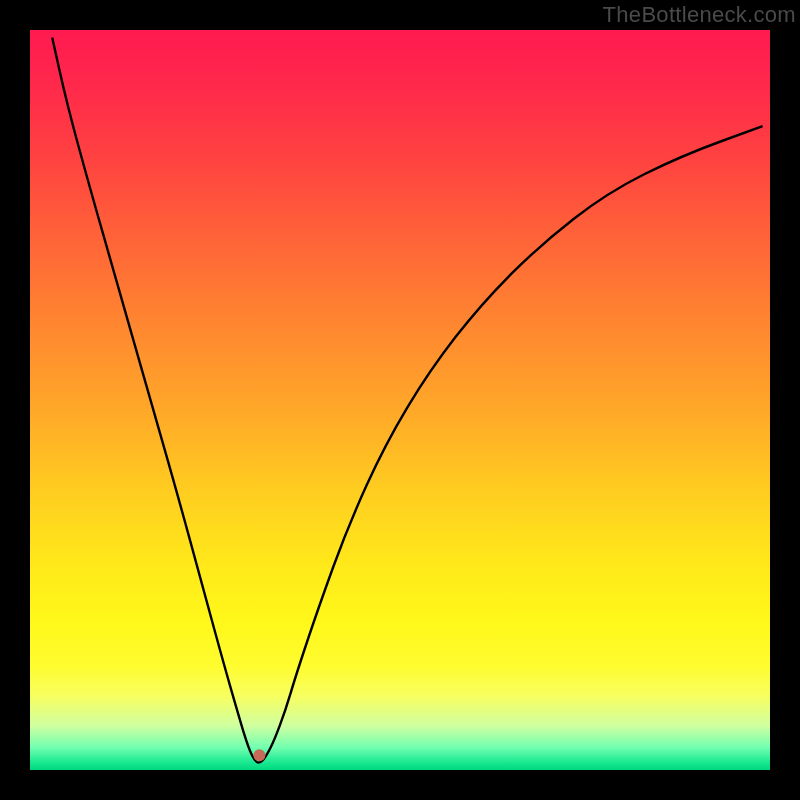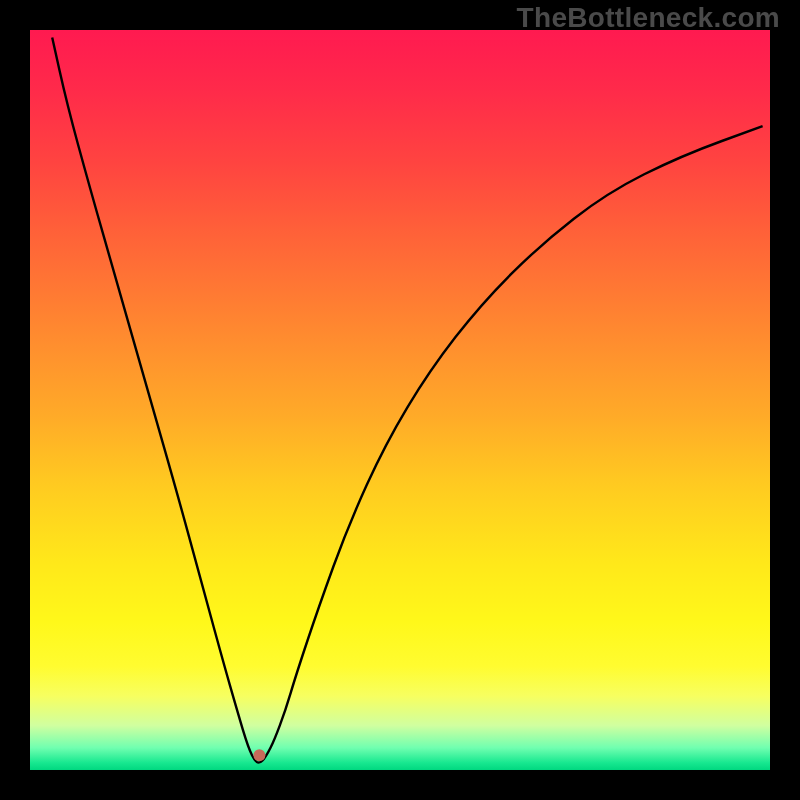--- a/index.html
+++ b/index.html
@@ -7,24 +7,24 @@
     width: 800px;
     height: 800px;
     background: #000;
     position: relative;
     font-family: Arial, Helvetica, sans-serif;
     overflow: hidden;
   }
   .watermark {
     position: absolute;
     top: 2px;
-    right: 20px;
+    right: 4px;
     color: #4a4a4a;
-    font-size: 28px;
-    font-weight: 700;
+    font-size: 22px;
+    font-weight: 400;
     letter-spacing: 0.3px;
     z-index: 10;
   }
   .plot-region {
     position: absolute;
     left: 30px;
     top: 30px;
     width: 740px;
     height: 740px;
     background: linear-gradient(to bottom,

